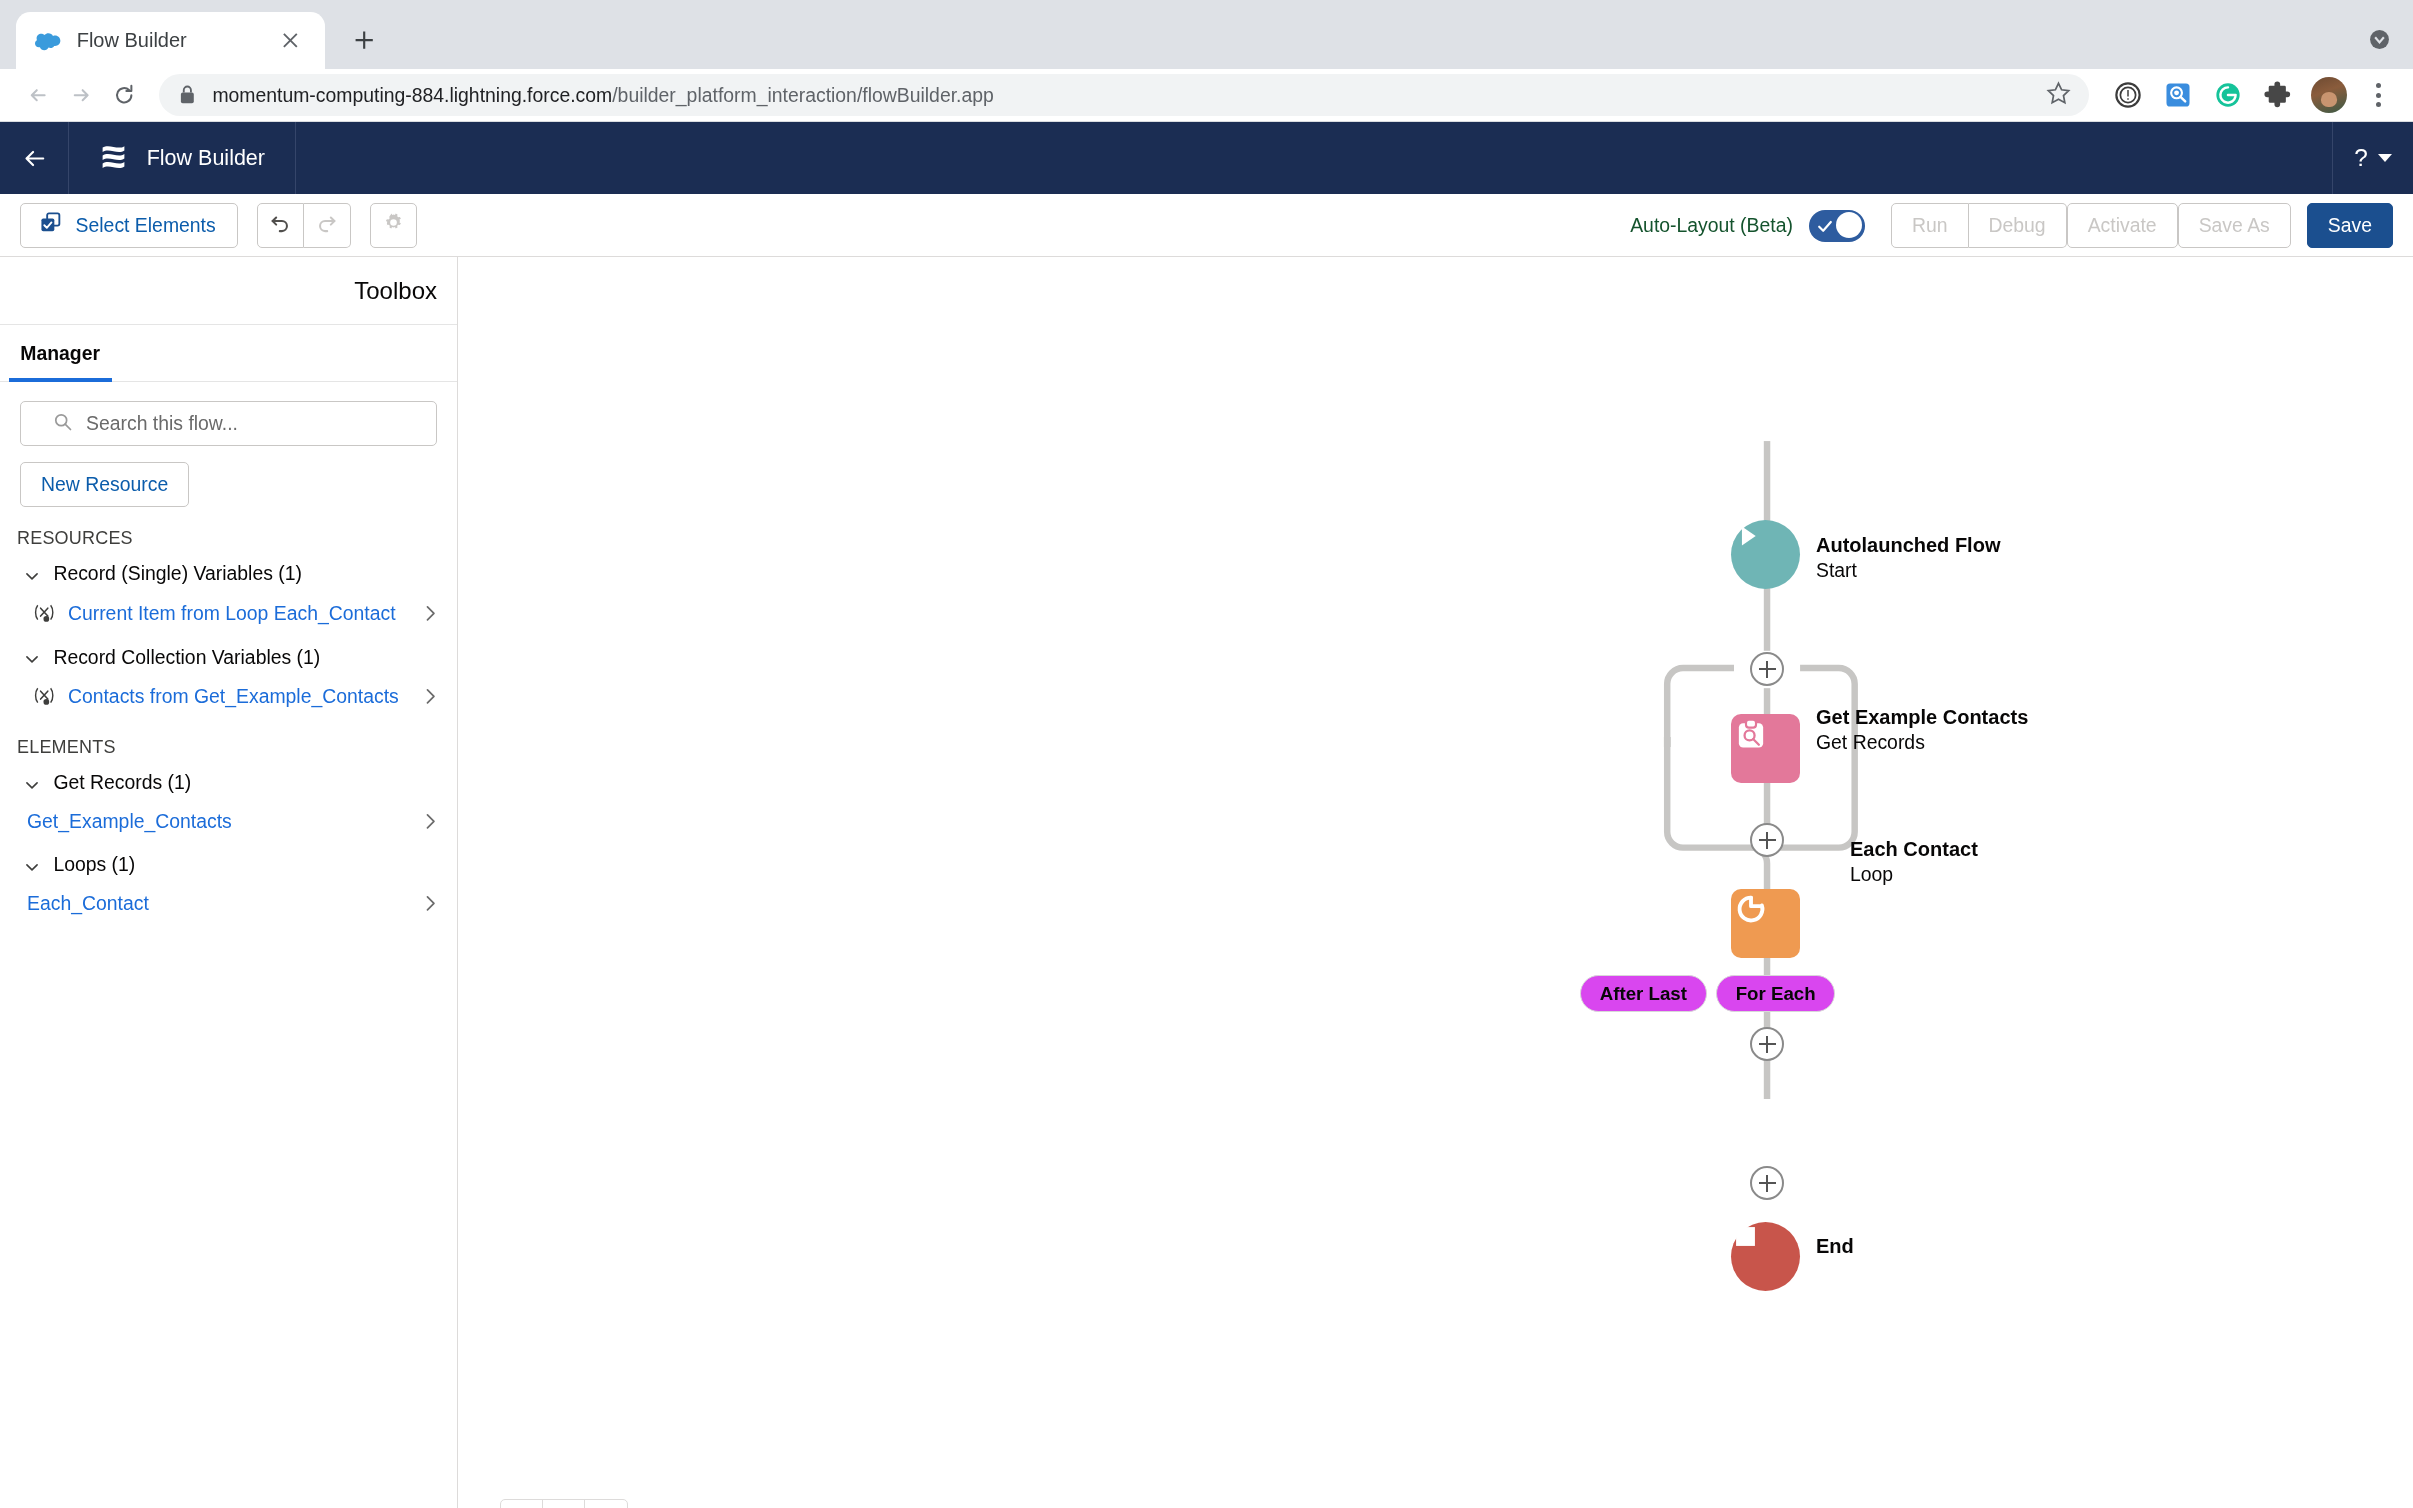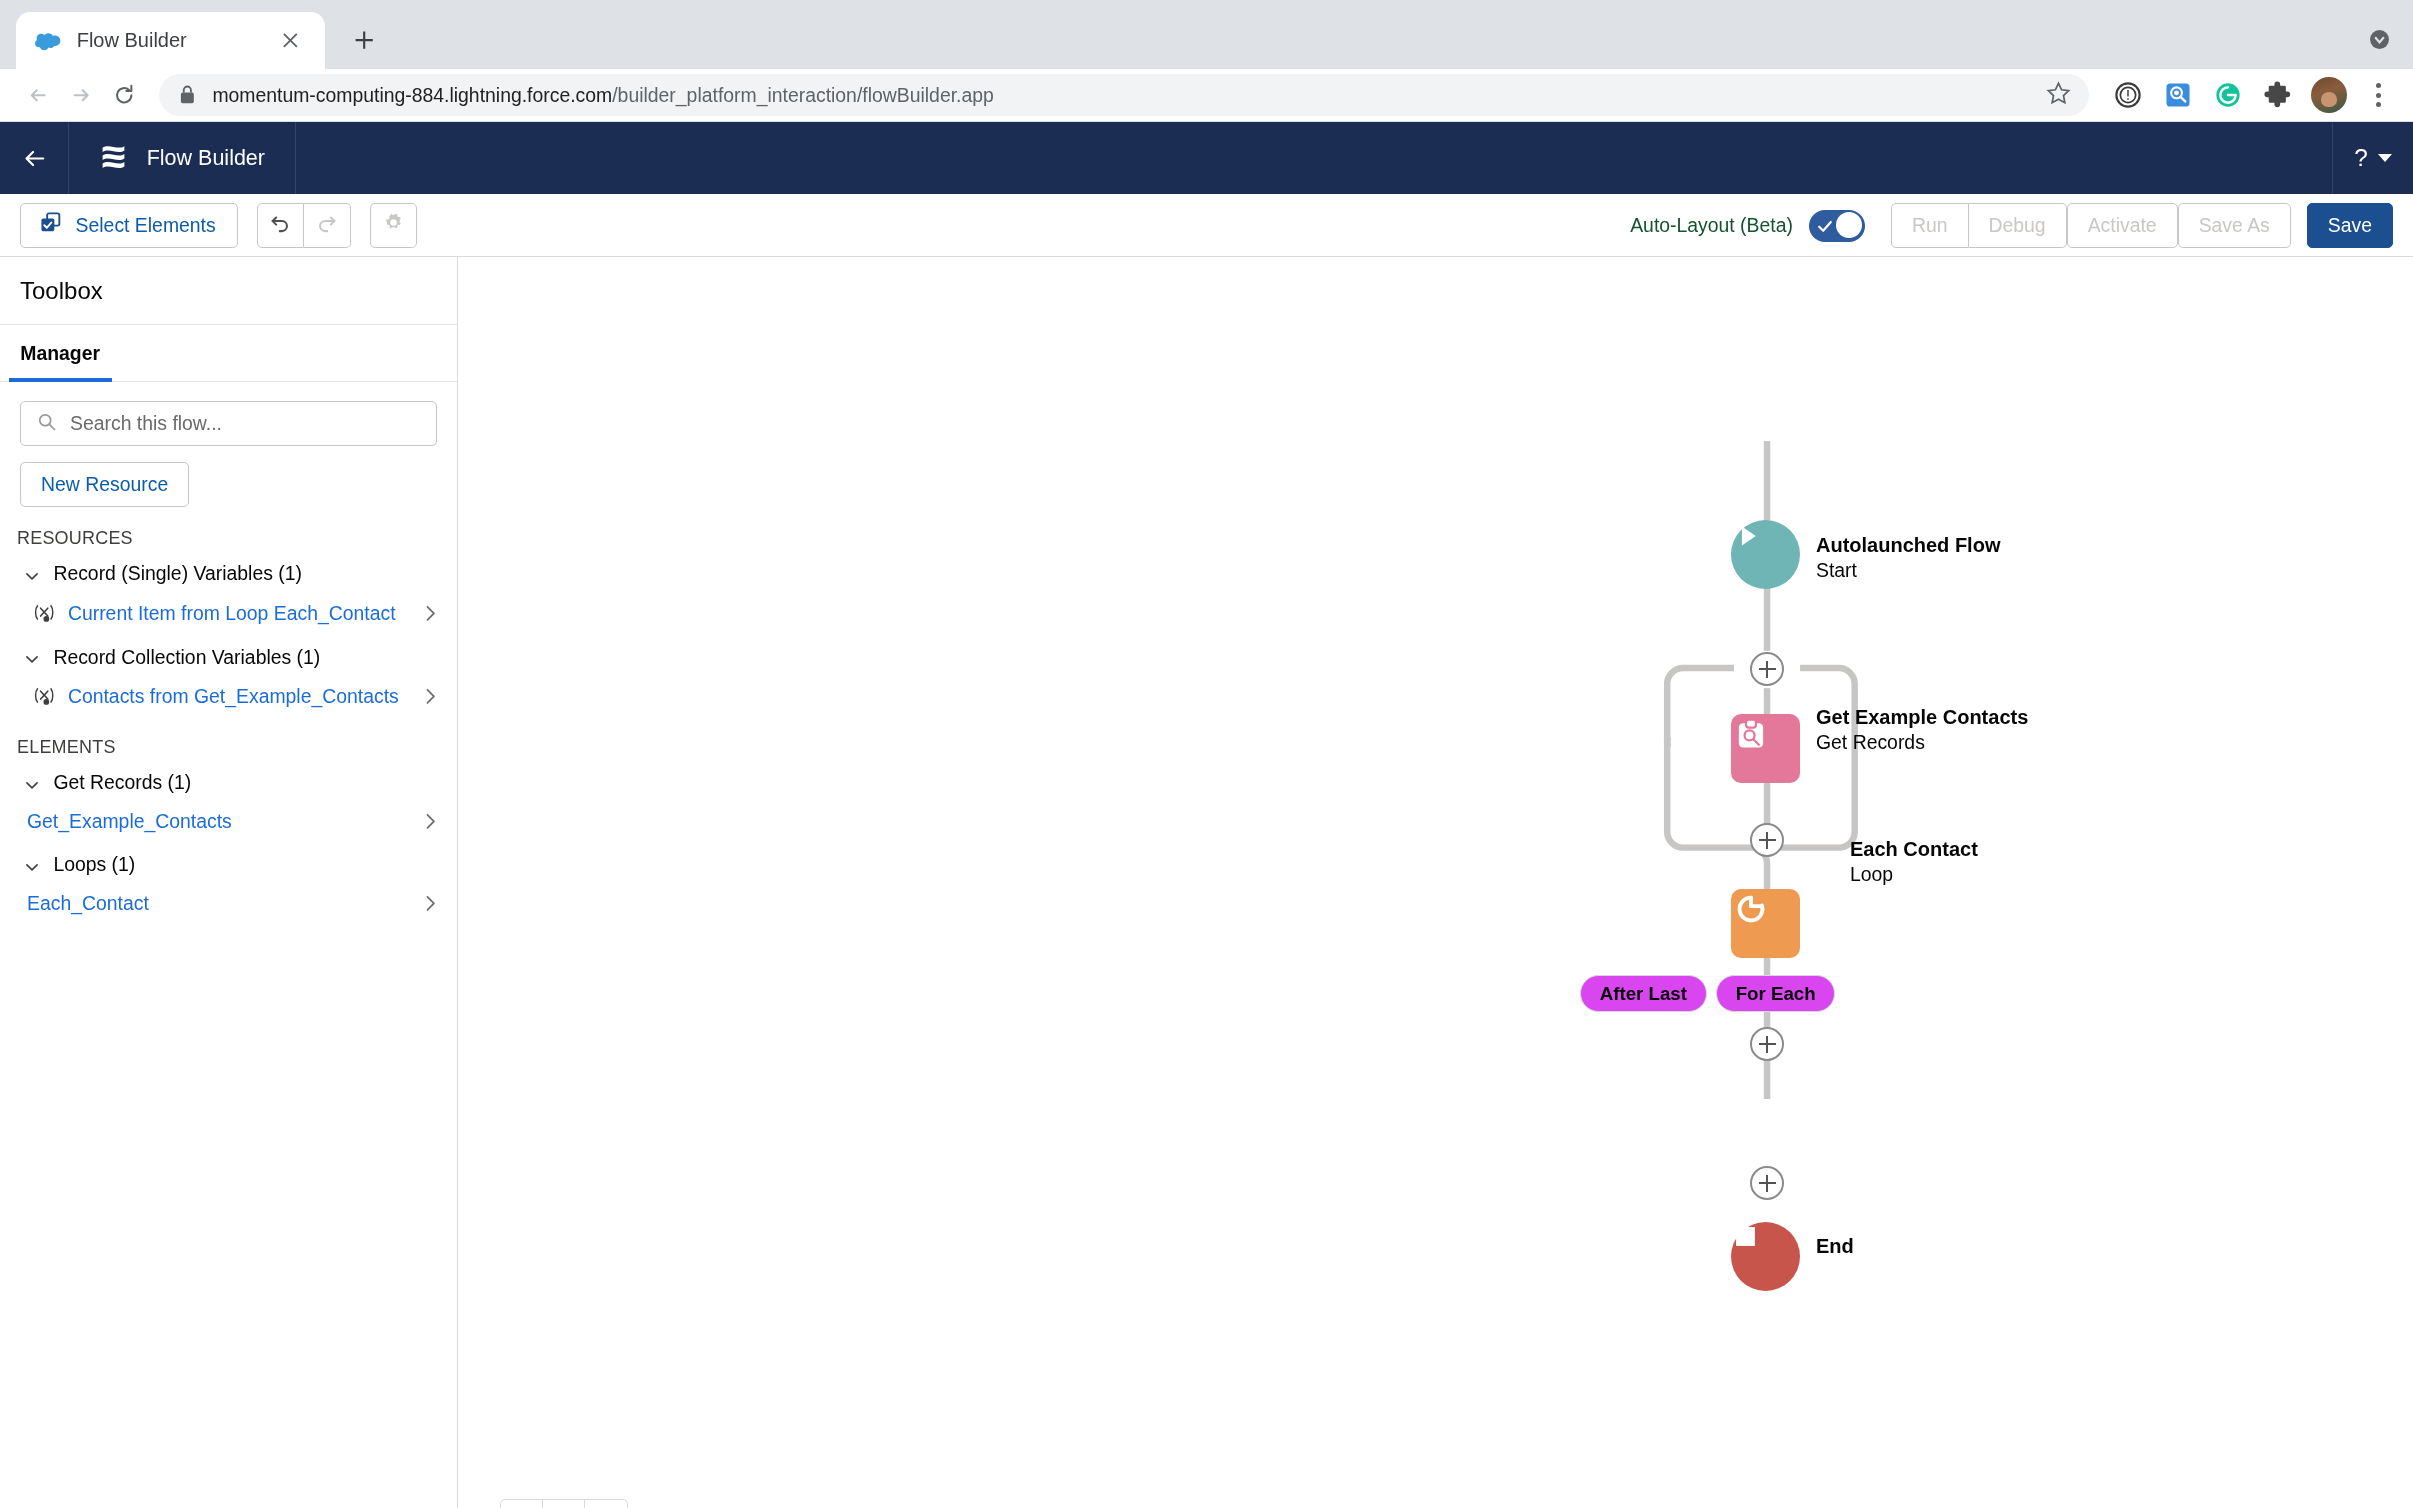--- a/index.html
+++ b/index.html
@@ -165,35 +165,36 @@
   .workspace { display: flex; height: 1320px; }
 
   .sidebar {
     width: 458px; flex: 0 0 458px; background: #ffffff;
     border-right: 0.7px solid #dddbda;
     display: flex; flex-direction: column;
   }
   .toolbox-head {
     height: 68px; display: flex; align-items: center; padding: 0 20px;
     border-bottom: 0.7px solid #e5e5e5;
+    justify-content: flex-end;
   }
   .toolbox-title { font-size: 24px; color: #080707; }
   .tabs { display: flex; border-bottom: 0.7px solid #e5e5e5; height: 57px; }
   .tab-item {
     padding: 0 4.3px; margin-left: 16px; font-size: 19.4px; color: #080707;
     display: flex; align-items: center; position: relative; font-weight: bold;
   }
   .tab-item.active::after {
     content:""; position: absolute; left: -7.2px; right: -7.2px; bottom: -0.7px;
     height: 3.6px; background: #1b6cd9;
   }
   .search-wrap { padding: 18.7px 20px 0 20px; }
   .search-box {
     height: 45px; border: 0.7px solid #c9c7c5; border-radius: 5px;
-    display: flex; align-items: center; padding: 0 16px; gap: 13px;
+    display: flex; align-items: center; padding: 0 32px; gap: 13px;
   }
   .search-box input {
     border: 0; outline: 0; font-size: 19.4px; color: #3e3e3c;
     background: transparent; width: 100%; font-family: inherit;
   }
   .search-box input::placeholder { color: #6a6a6a; }
   .newres-wrap { padding: 16px 20px 0 20px; }
   .section-label {
     font-size: 18px; color: #3e3e3c; padding: 21.5px 0 0 17px; letter-spacing: 0.2px;
   }

